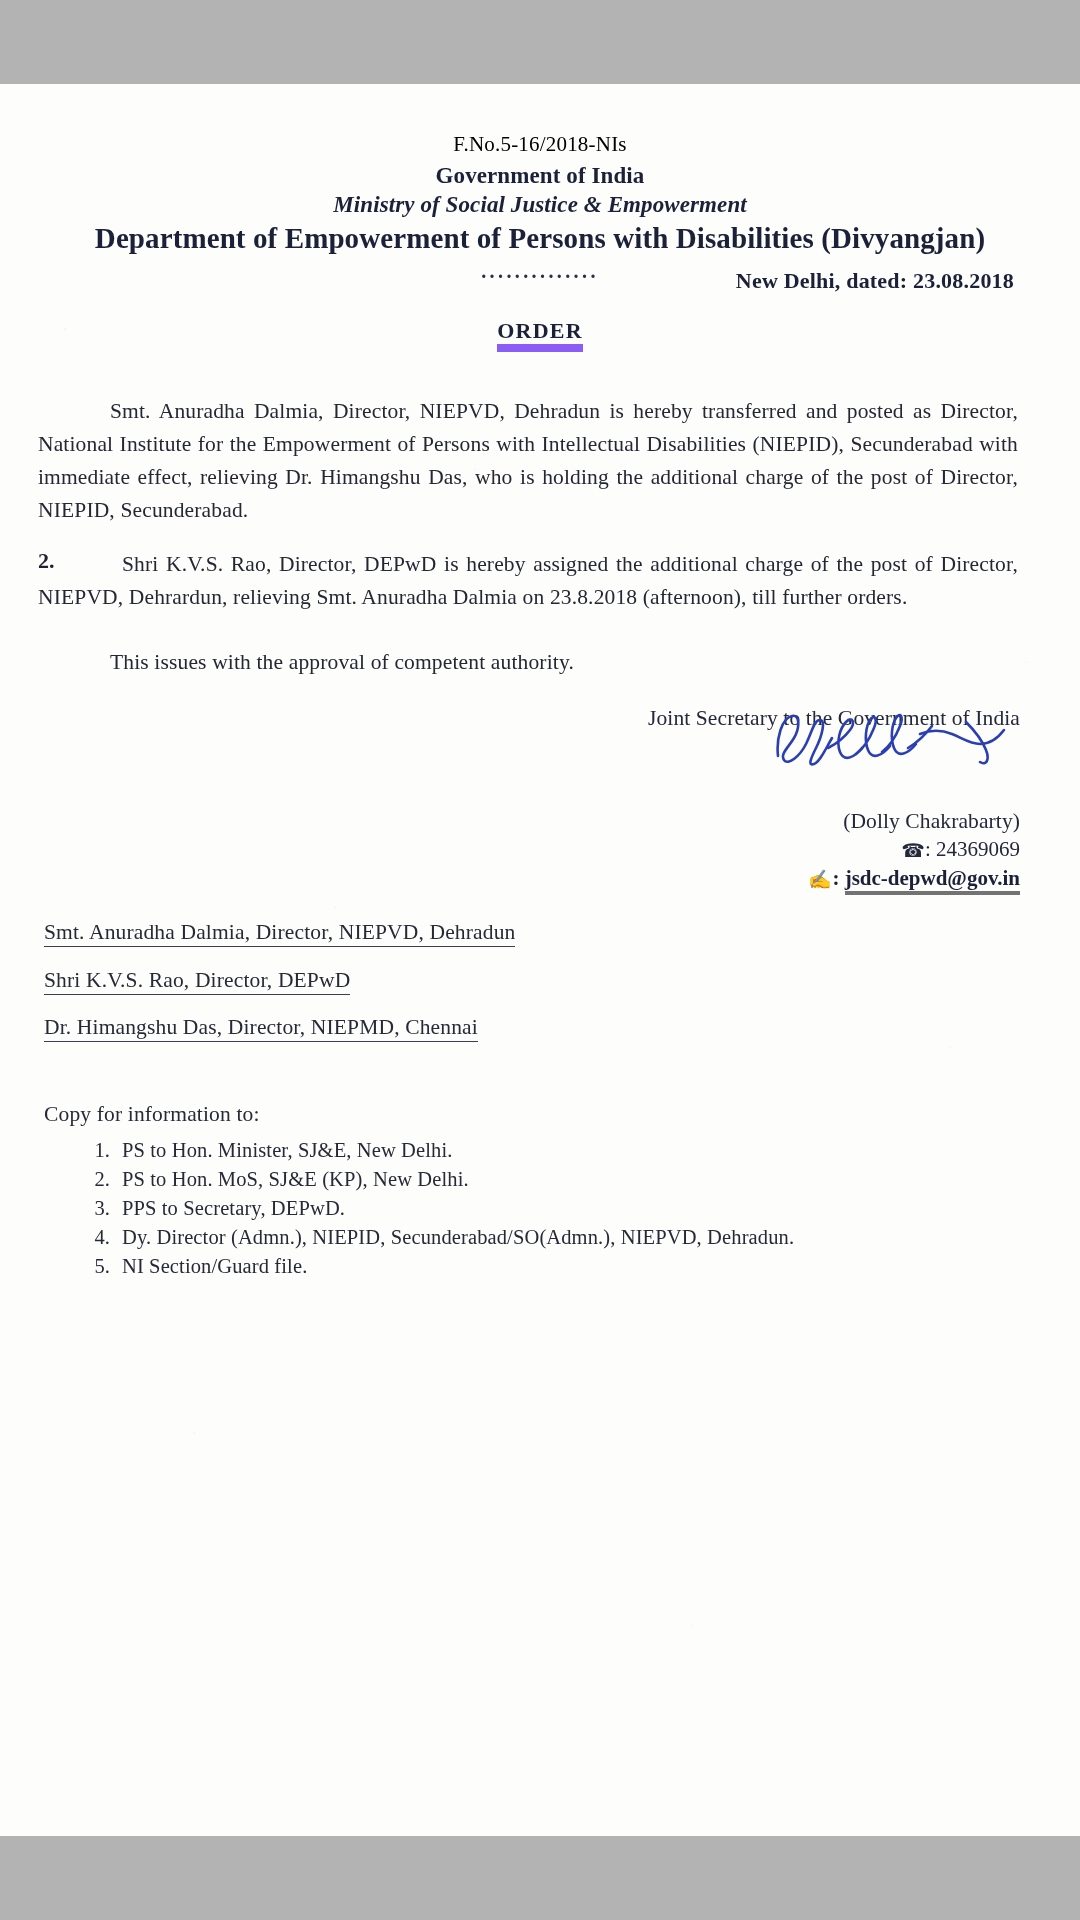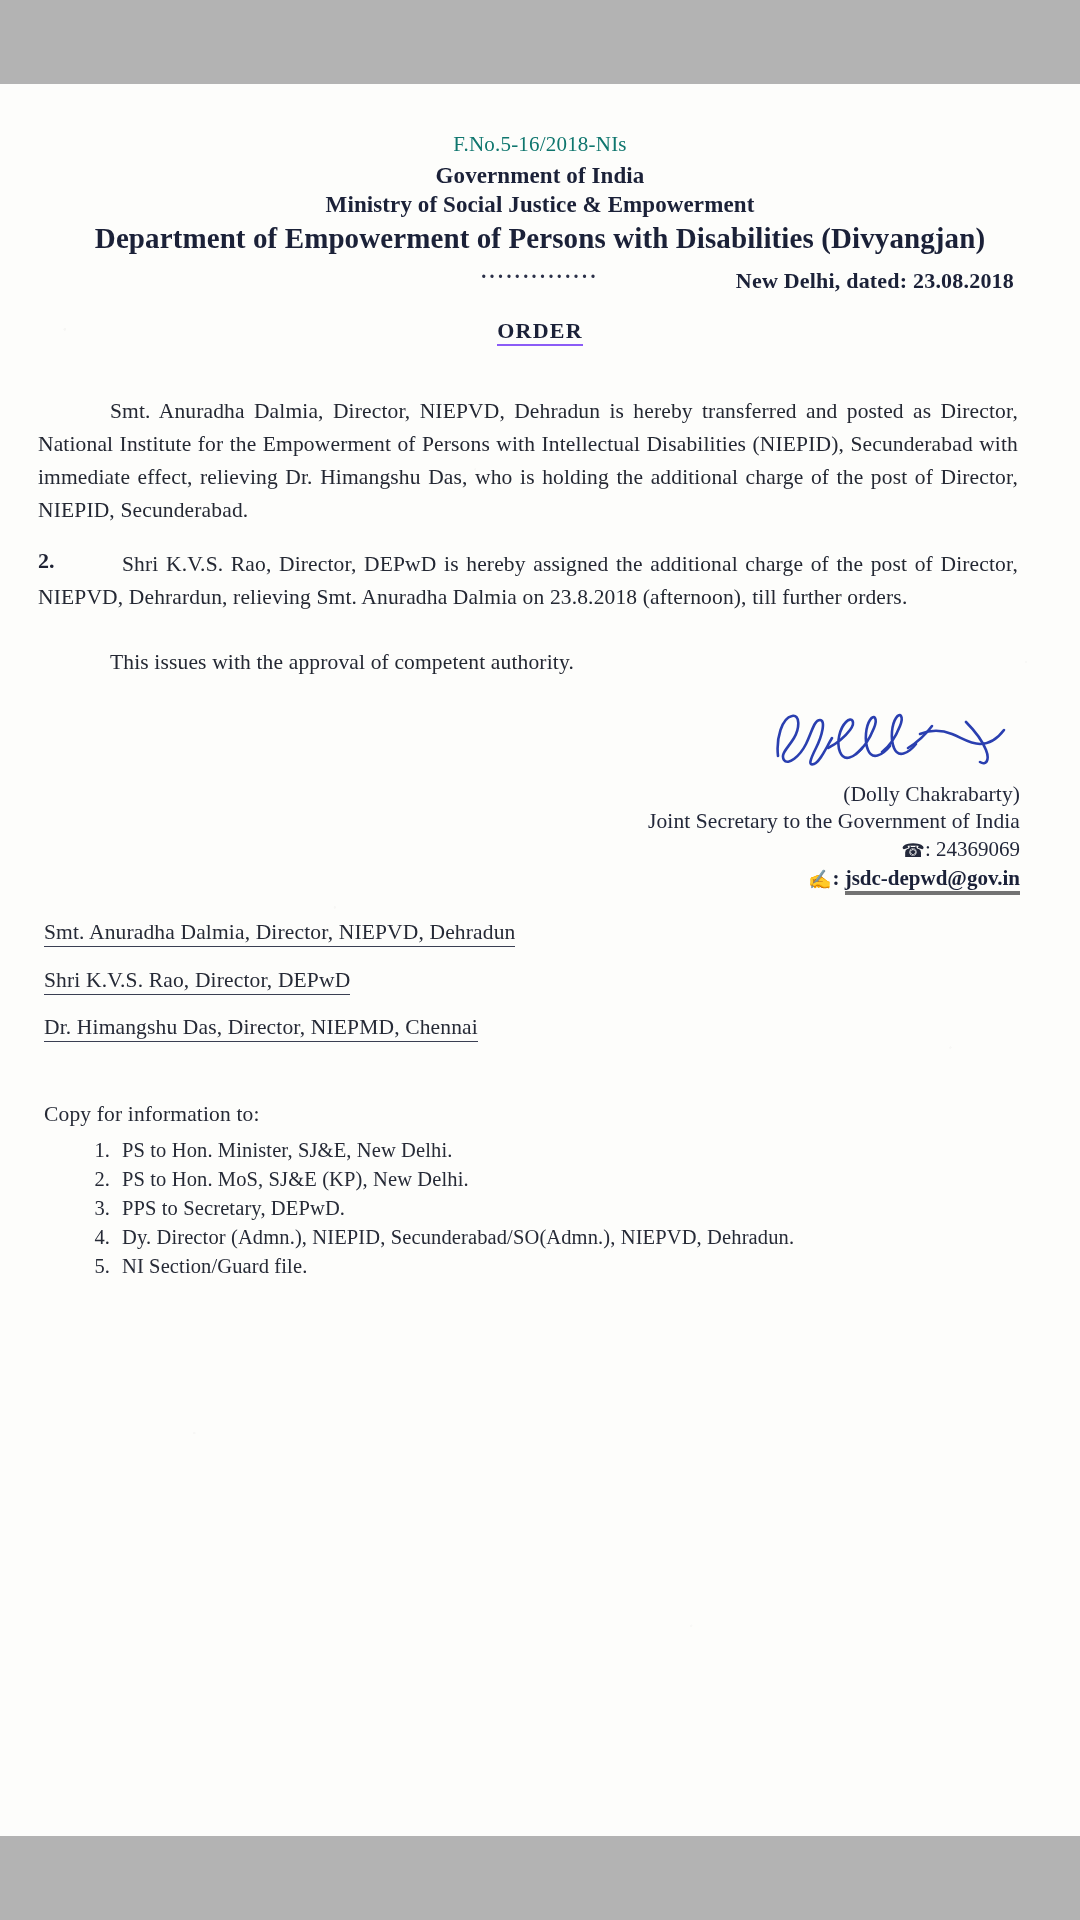--- a/index.html
+++ b/index.html
@@ -60,31 +60,31 @@
   #letterhead {
     position: absolute;
     left: 0;
     top: 48px;
     width: 1080px;
     text-align: center;
   }
   #file-no {
     font-size: 21px;
     letter-spacing: .2px;
-    color: #0f766e;
+    color: #000000;
     margin-bottom: 5px;
   }
   .lh-bold {
     font-weight: bold;
     color: #1b2138;
     letter-spacing: .1px;
     line-height: 1.26;
   }
   #gov-line  { font-size: 23px; }
-  #min-line  { font-size: 23px; }
+  #min-line  { font-size: 23px; font-style: italic; }
   #dept-line { font-size: 29px; }
 
   #dotted-rule {
     margin-top: 4px;
     font-size: 20px;
     letter-spacing: 3.4px;
     color: #2b3048;
     font-weight: bold;
   }
 
@@ -103,21 +103,21 @@
     left: 0;
     top: 234px;
     width: 1080px;
     text-align: center;
     font-size: 22px;
     font-weight: bold;
     color: #1b2138;
     letter-spacing: 1.2px;
   }
   #order-heading span {
-    border-bottom: 2px solid #8b5cf6;
+    border-bottom: 8px solid #8b5cf6;
     padding-bottom: 1px;
   }
 
   
   .para {
     position: absolute;
     left: 38px;
     width: 980px;
     font-size: 21.5px;
     line-height: 1.53;
@@ -271,22 +271,22 @@
           <path d="M8,52 C6,34 12,14 22,12 C30,10 30,24 24,34 C18,44 10,50 14,56 C18,62 30,52 36,40 C42,28 44,16 50,16 C56,16 52,32 46,44 C40,56 38,62 44,60 C50,58 56,44 62,34"></path>
           <path d="M58,44 C66,40 74,34 80,26 C86,18 82,12 76,18 C70,24 66,38 70,48 C74,58 84,54 92,44"></path>
           <path d="M86,50 C94,44 100,34 104,24 C108,14 104,10 100,16 C96,22 94,36 98,46 C102,56 112,52 120,42"></path>
           <path d="M112,48 C120,42 126,32 130,22 C134,12 130,8 126,14 C122,20 120,34 124,44 C128,54 138,50 146,40"></path>
           <path d="M138,44 C148,38 156,30 162,22"></path>
           <path d="M150,30 C160,26 172,26 182,30 C192,34 200,40 210,40 C220,40 228,34 234,26"></path>
           <path d="M196,18 C204,26 212,36 216,46 C220,56 216,62 210,58"></path>
         </g>
       </svg>
 
+      <div id="signer-title">Joint Secretary to the Government of India</div>
       <div id="signer-name">(Dolly Chakrabarty)</div>
-      <div id="signer-title">Joint Secretary to the Government of India</div>
       <div id="signer-phone">
         <span class="glyph-icon">☎</span><span>: 24369069</span>
       </div>
       <div id="signer-email-row">
         <span class="glyph-icon">✍</span><span>:</span>
         <span id="signer-email">jsdc-depwd@gov.in</span>
       </div>
     </div>
 
     <div id="addr-1" class="addressee">

